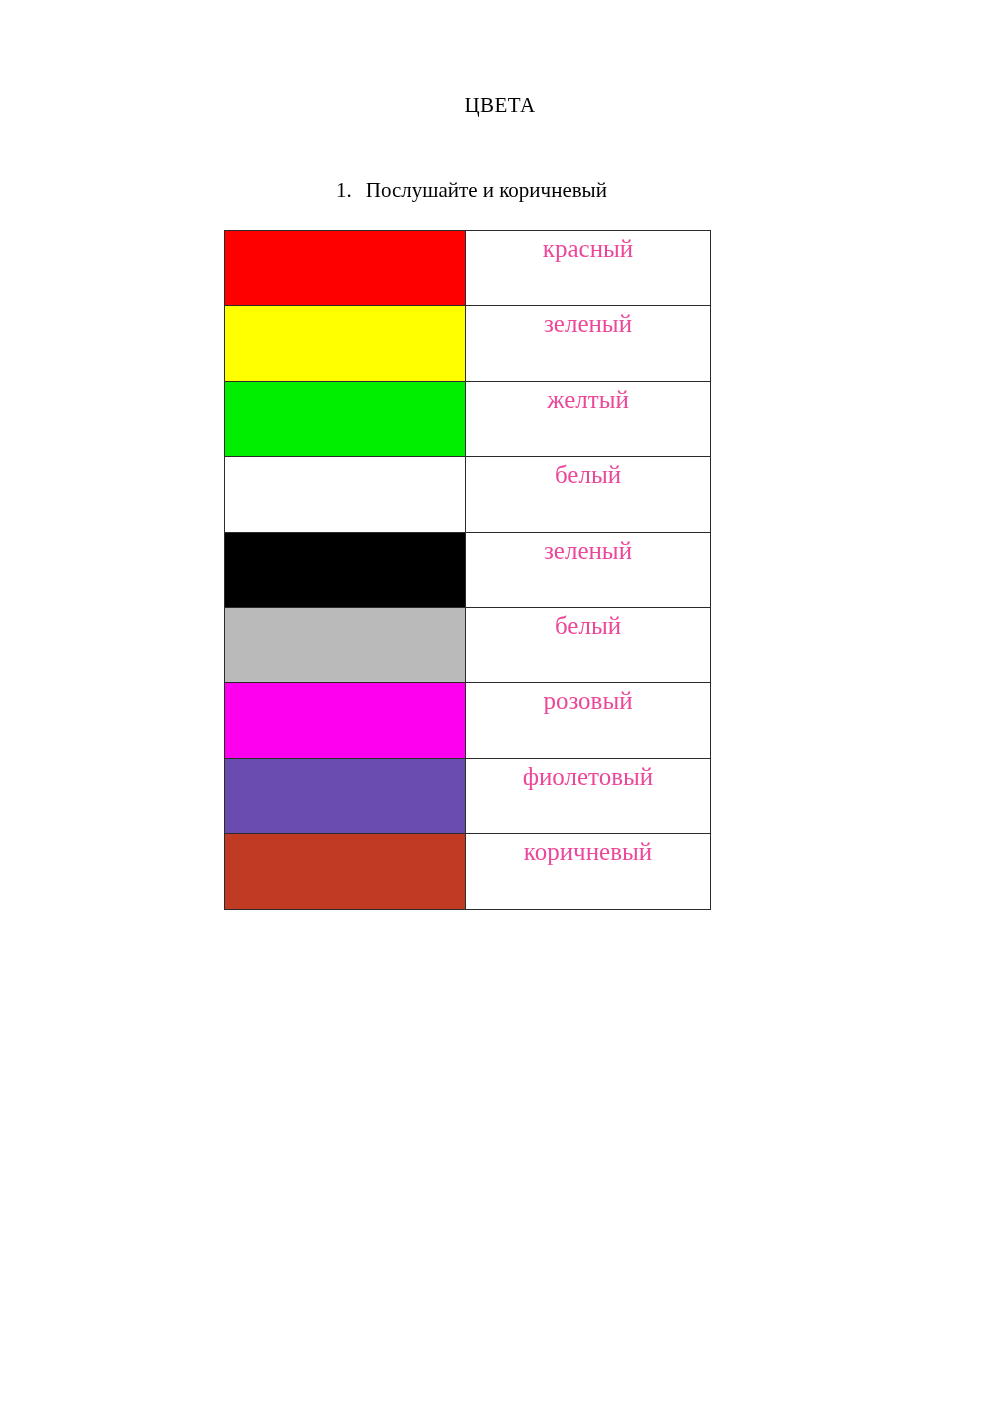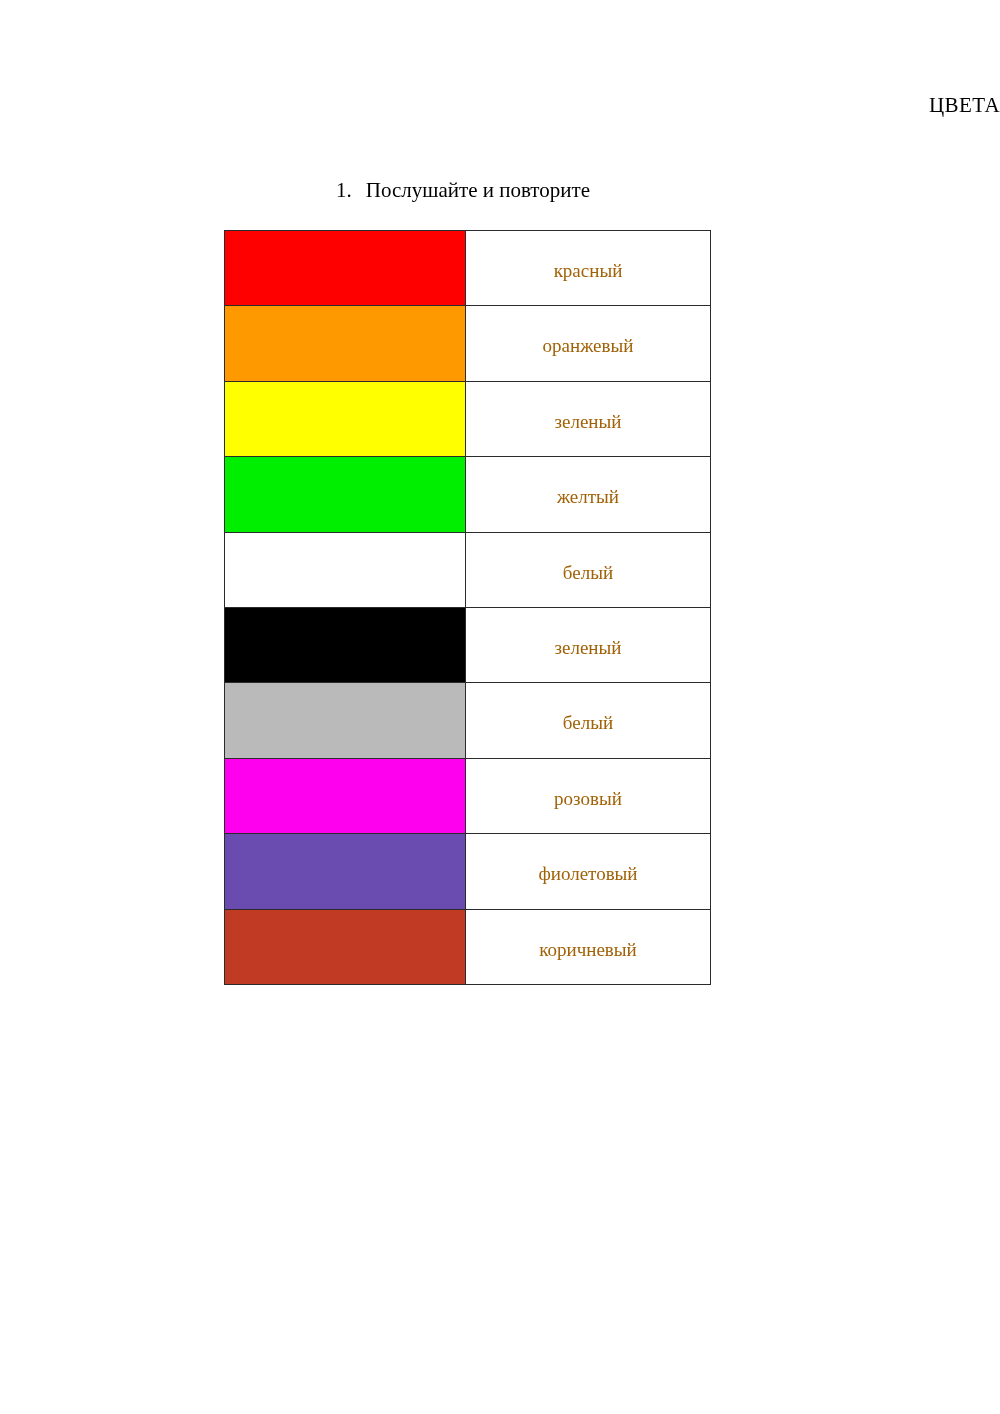--- a/index.html
+++ b/index.html
@@ -23,21 +23,21 @@
     width: 1000px;
     height: 1414px;
   }
 
   
   .doc-title {
     position: absolute;
     left: 0;
     top: 92px;
     width: 1000px;
-    text-align: right;
+    text-align: center;
     font-size: 21px;
     line-height: 26px;
     letter-spacing: 0.4px;
     font-weight: 400;
     color: #000;
   }
 
   .task-line {
     position: absolute;
     left: 336px;
@@ -75,52 +75,46 @@
     padding: 0;
   }
   .swatch {
     display: block;
     width: 100%;
     height: 74.4px;
   }
   td.label-cell {
     width: 245px;
     text-align: center;
-    font-size: 19px;
+    font-size: 25px;
     line-height: 19px;
-    padding-top: 30px;
+    padding-top: 8px;
     box-sizing: border-box;
     background: #ffffff;
-    color: #a16207;
+    color: #ec4899;
   }
 </style>
 </head>
 <body>
 
 <div class="page">
 
   <div class="doc-title">ЦВЕТА</div>
 
   <div class="task-line">
-    <span class="task-num">1.</span><span>Послушайте и повторите</span>
+    <span class="task-num">1.</span><span>Послушайте и коричневый</span>
   </div>
 
   <table class="colors-table">
     <tbody>
         <tr>
           <td class="swatch-cell">
             <span class="swatch" style="background: rgb(255, 0, 0);"></span>
           </td>
           <td class="label-cell">красный</td>
-        </tr>
-        <tr>
-          <td class="swatch-cell">
-            <span class="swatch" style="background: rgb(255, 153, 0);"></span>
-          </td>
-          <td class="label-cell">оранжевый</td>
         </tr>
         <tr>
           <td class="swatch-cell">
             <span class="swatch" style="background: rgb(255, 255, 0);"></span>
           </td>
           <td class="label-cell">зеленый</td>
         </tr>
         <tr>
           <td class="swatch-cell">
             <span class="swatch" style="background: rgb(0, 238, 0);"></span>

